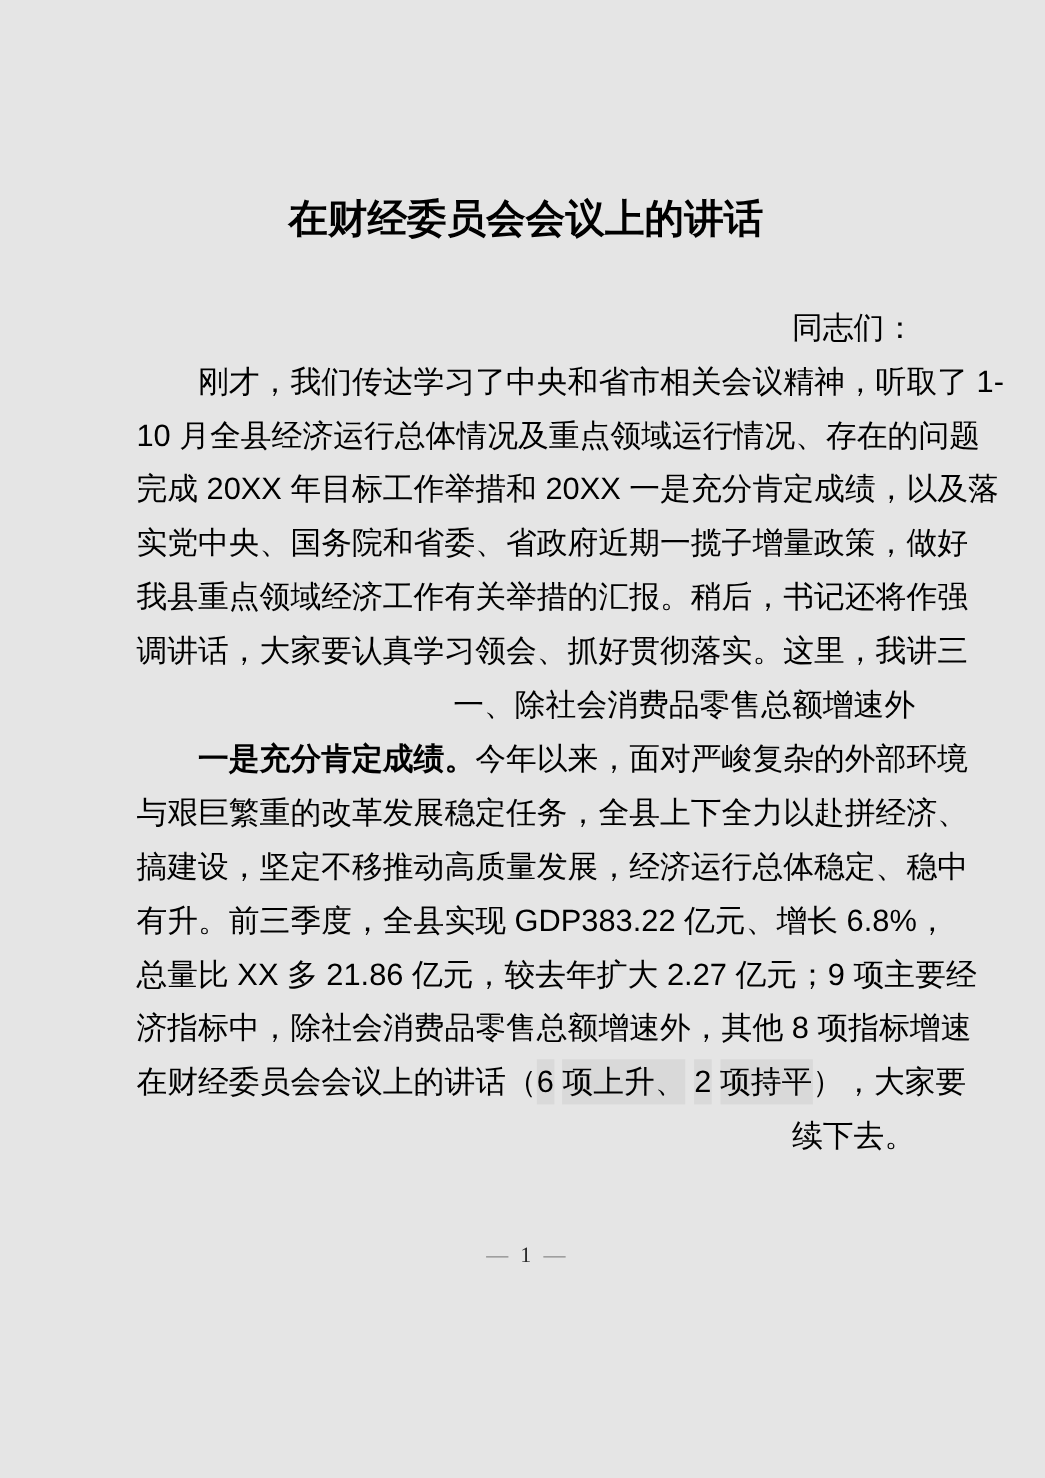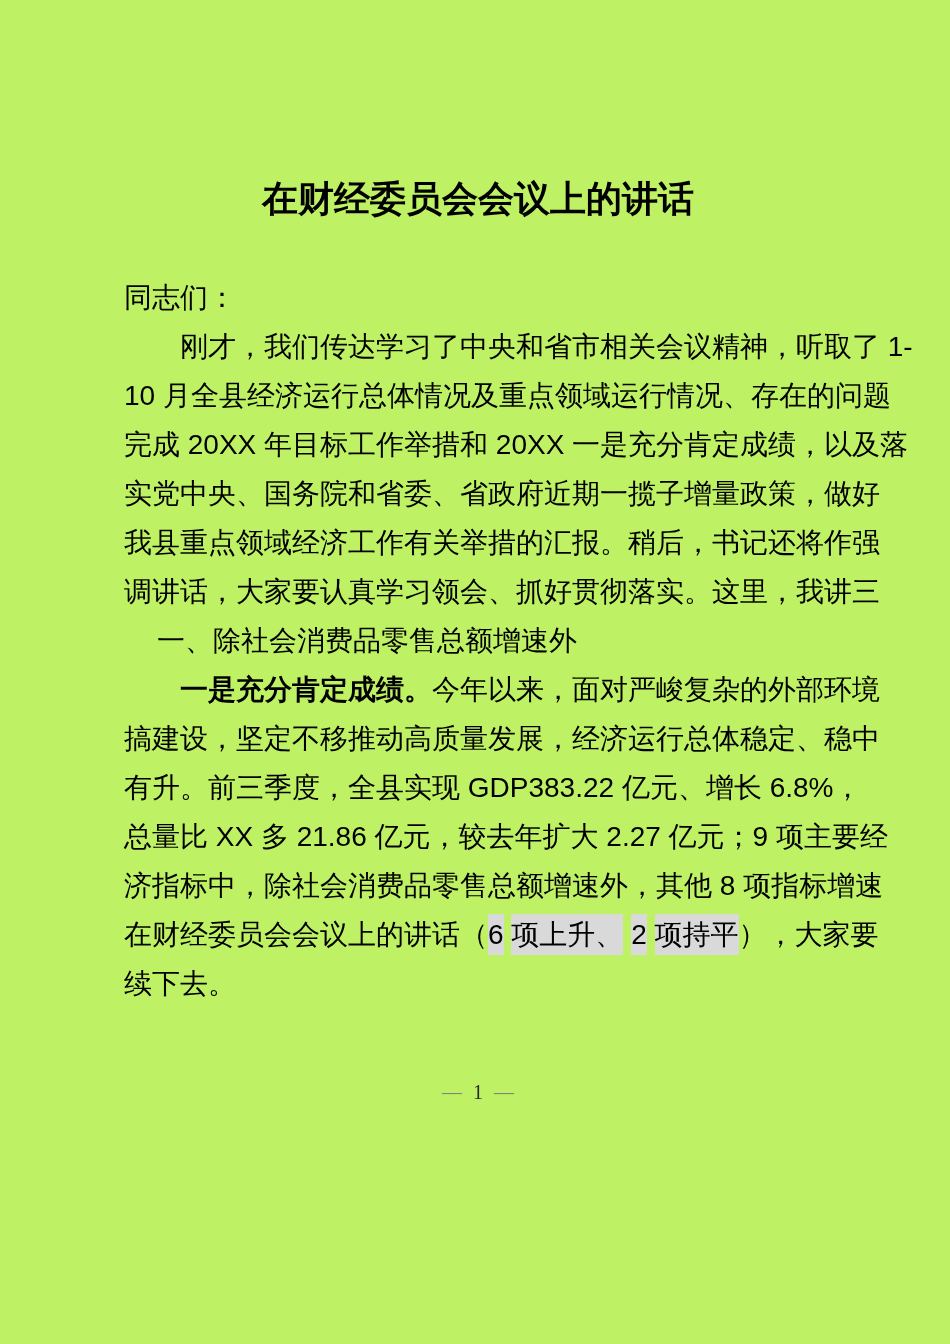--- a/index.html
+++ b/index.html
@@ -4,21 +4,21 @@
 <style>
   html, body {
     margin: 0;
     padding: 0;
     background: #ffffff;
   }
   .page {
     position: relative;
     width: 950px;
     height: 1344px;
-    background: #bef264;
+    background: #e5e5e5;
     box-sizing: border-box;
     padding: 177px 118px 12px 124px;
     font-family: "Liberation Sans", "DejaVu Sans", sans-serif;
     color: #000000;
     overflow: hidden;
   }
   .doc-title {
     margin: 0;
     font-size: 36px;
     line-height: 44px;
@@ -28,20 +28,21 @@
     letter-spacing: 0px;
   }
   .doc-body {
     margin-top: 52px;
     font-size: 28px;
     line-height: 49px;
   }
   .line {
     white-space: nowrap;
     height: 49px;
+    text-align: right;
   }
   .line.para-first { text-indent: 56px; }
   .line.heading    { text-indent: 33px; }
   .seg-n { font-weight: 400; }
   .seg-b { font-weight: 700; }
   .seg-h {
     background: #d9d9d9;
     padding: 5px 0;
   }
   .page-footer {
@@ -70,20 +71,21 @@
 
   <div class="line salutation"><span class="seg-n">同志们：</span></div>
       <div class="line para-first"><span class="seg-n">刚才，我们传达学习了中央和省市相关会议精神，听取了 1-</span></div>
       <div class="line cont"><span class="seg-n">10 月全县经济运行总体情况及重点领域运行情况、存在的问题</span></div>
       <div class="line cont"><span class="seg-n">完成 20XX 年目标工作举措和 20XX 一是充分肯定成绩，以及落</span></div>
       <div class="line cont"><span class="seg-n">实党中央、国务院和省委、省政府近期一揽子增量政策，做好</span></div>
       <div class="line cont"><span class="seg-n">我县重点领域经济工作有关举措的汇报。稍后，书记还将作强</span></div>
       <div class="line cont"><span class="seg-n">调讲话，大家要认真学习领会、抓好贯彻落实。这里，我讲三</span></div>
       <div class="line heading"><span class="seg-n">一、除社会消费品零售总额增速外</span></div>
       <div class="line para-first"><span class="seg-b">一是充分肯定成绩。</span><span class="seg-n">今年以来，面对严峻复杂的外部环境</span></div>
+      <div class="line cont"><span class="seg-n">与艰巨繁重的改革发展稳定任务，全县上下全力以赴拼经济、</span></div>
       <div class="line cont"><span class="seg-n">搞建设，坚定不移推动高质量发展，经济运行总体稳定、稳中</span></div>
       <div class="line cont"><span class="seg-n">有升。前三季度，全县实现 GDP383.22 亿元、增长 6.8%，</span></div>
       <div class="line cont"><span class="seg-n">总量比 XX 多 21.86 亿元，较去年扩大 2.27 亿元；9 项主要经</span></div>
       <div class="line cont"><span class="seg-n">济指标中，除社会消费品零售总额增速外，其他 8 项指标增速</span></div>
       <div class="line cont"><span class="seg-n">在财经委员会会议上的讲话（</span><span class="seg-h">6</span><span class="seg-n"> </span><span class="seg-h">项上升、</span><span class="seg-n"> </span><span class="seg-h">2</span><span class="seg-n"> </span><span class="seg-h">项持平</span><span class="seg-n">），大家要</span></div>
       <div class="line cont"><span class="seg-n">续下去。</span></div>
     </div>
 
   <div class="page-footer">
     <span class="dash">—</span><span class="num">1</span><span class="dash">—</span>

